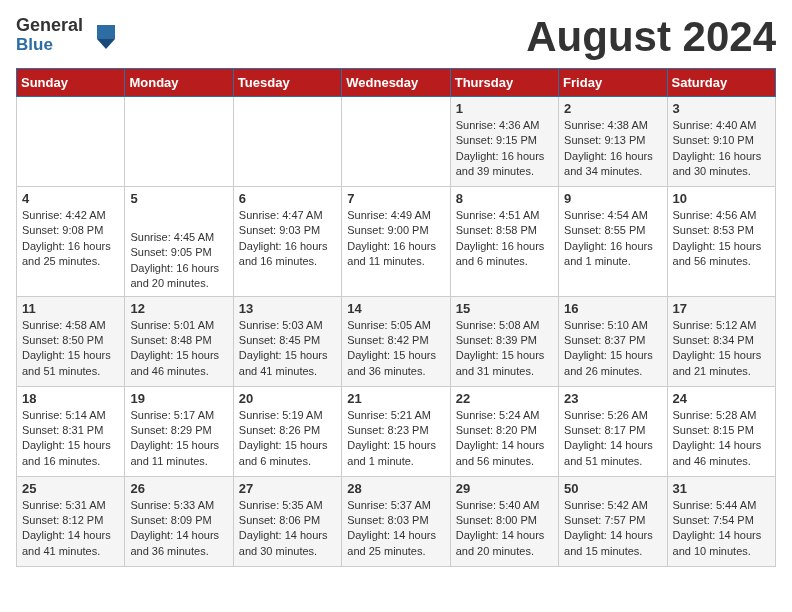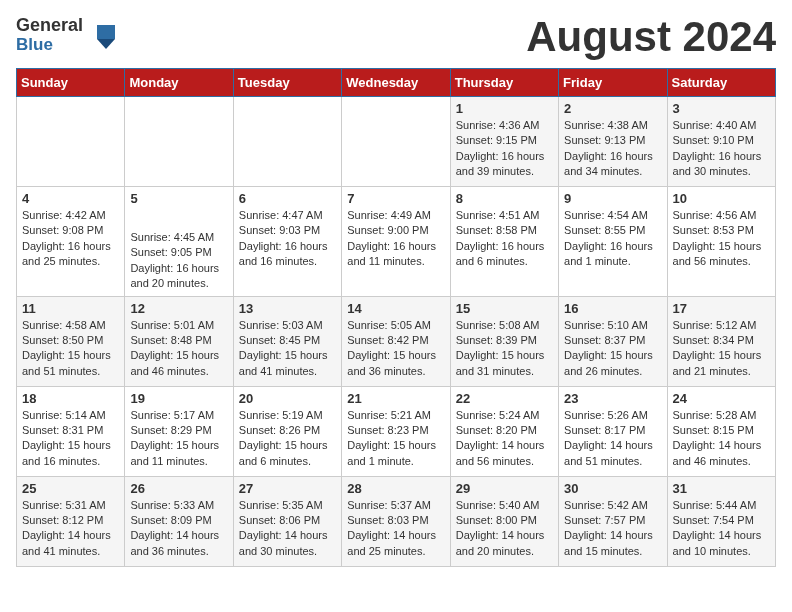--- a/index.html
+++ b/index.html
@@ -338,21 +338,21 @@
 and 25 minutes.</div>
         </td>
         <td>
           <span class="day-number">29</span>
           <div class="day-info" style="white-space: pre-line;">Sunrise: 5:40 AM
 Sunset: 8:00 PM
 Daylight: 14 hours
 and 20 minutes.</div>
         </td>
         <td>
-          <span class="day-number">30</span>
+          <span class="day-number">50</span>
           <div class="day-info" style="white-space: pre-line;">Sunrise: 5:42 AM
 Sunset: 7:57 PM
 Daylight: 14 hours
 and 15 minutes.</div>
         </td>
         <td>
           <span class="day-number">31</span>
           <div class="day-info" style="white-space: pre-line;">Sunrise: 5:44 AM
 Sunset: 7:54 PM
 Daylight: 14 hours

